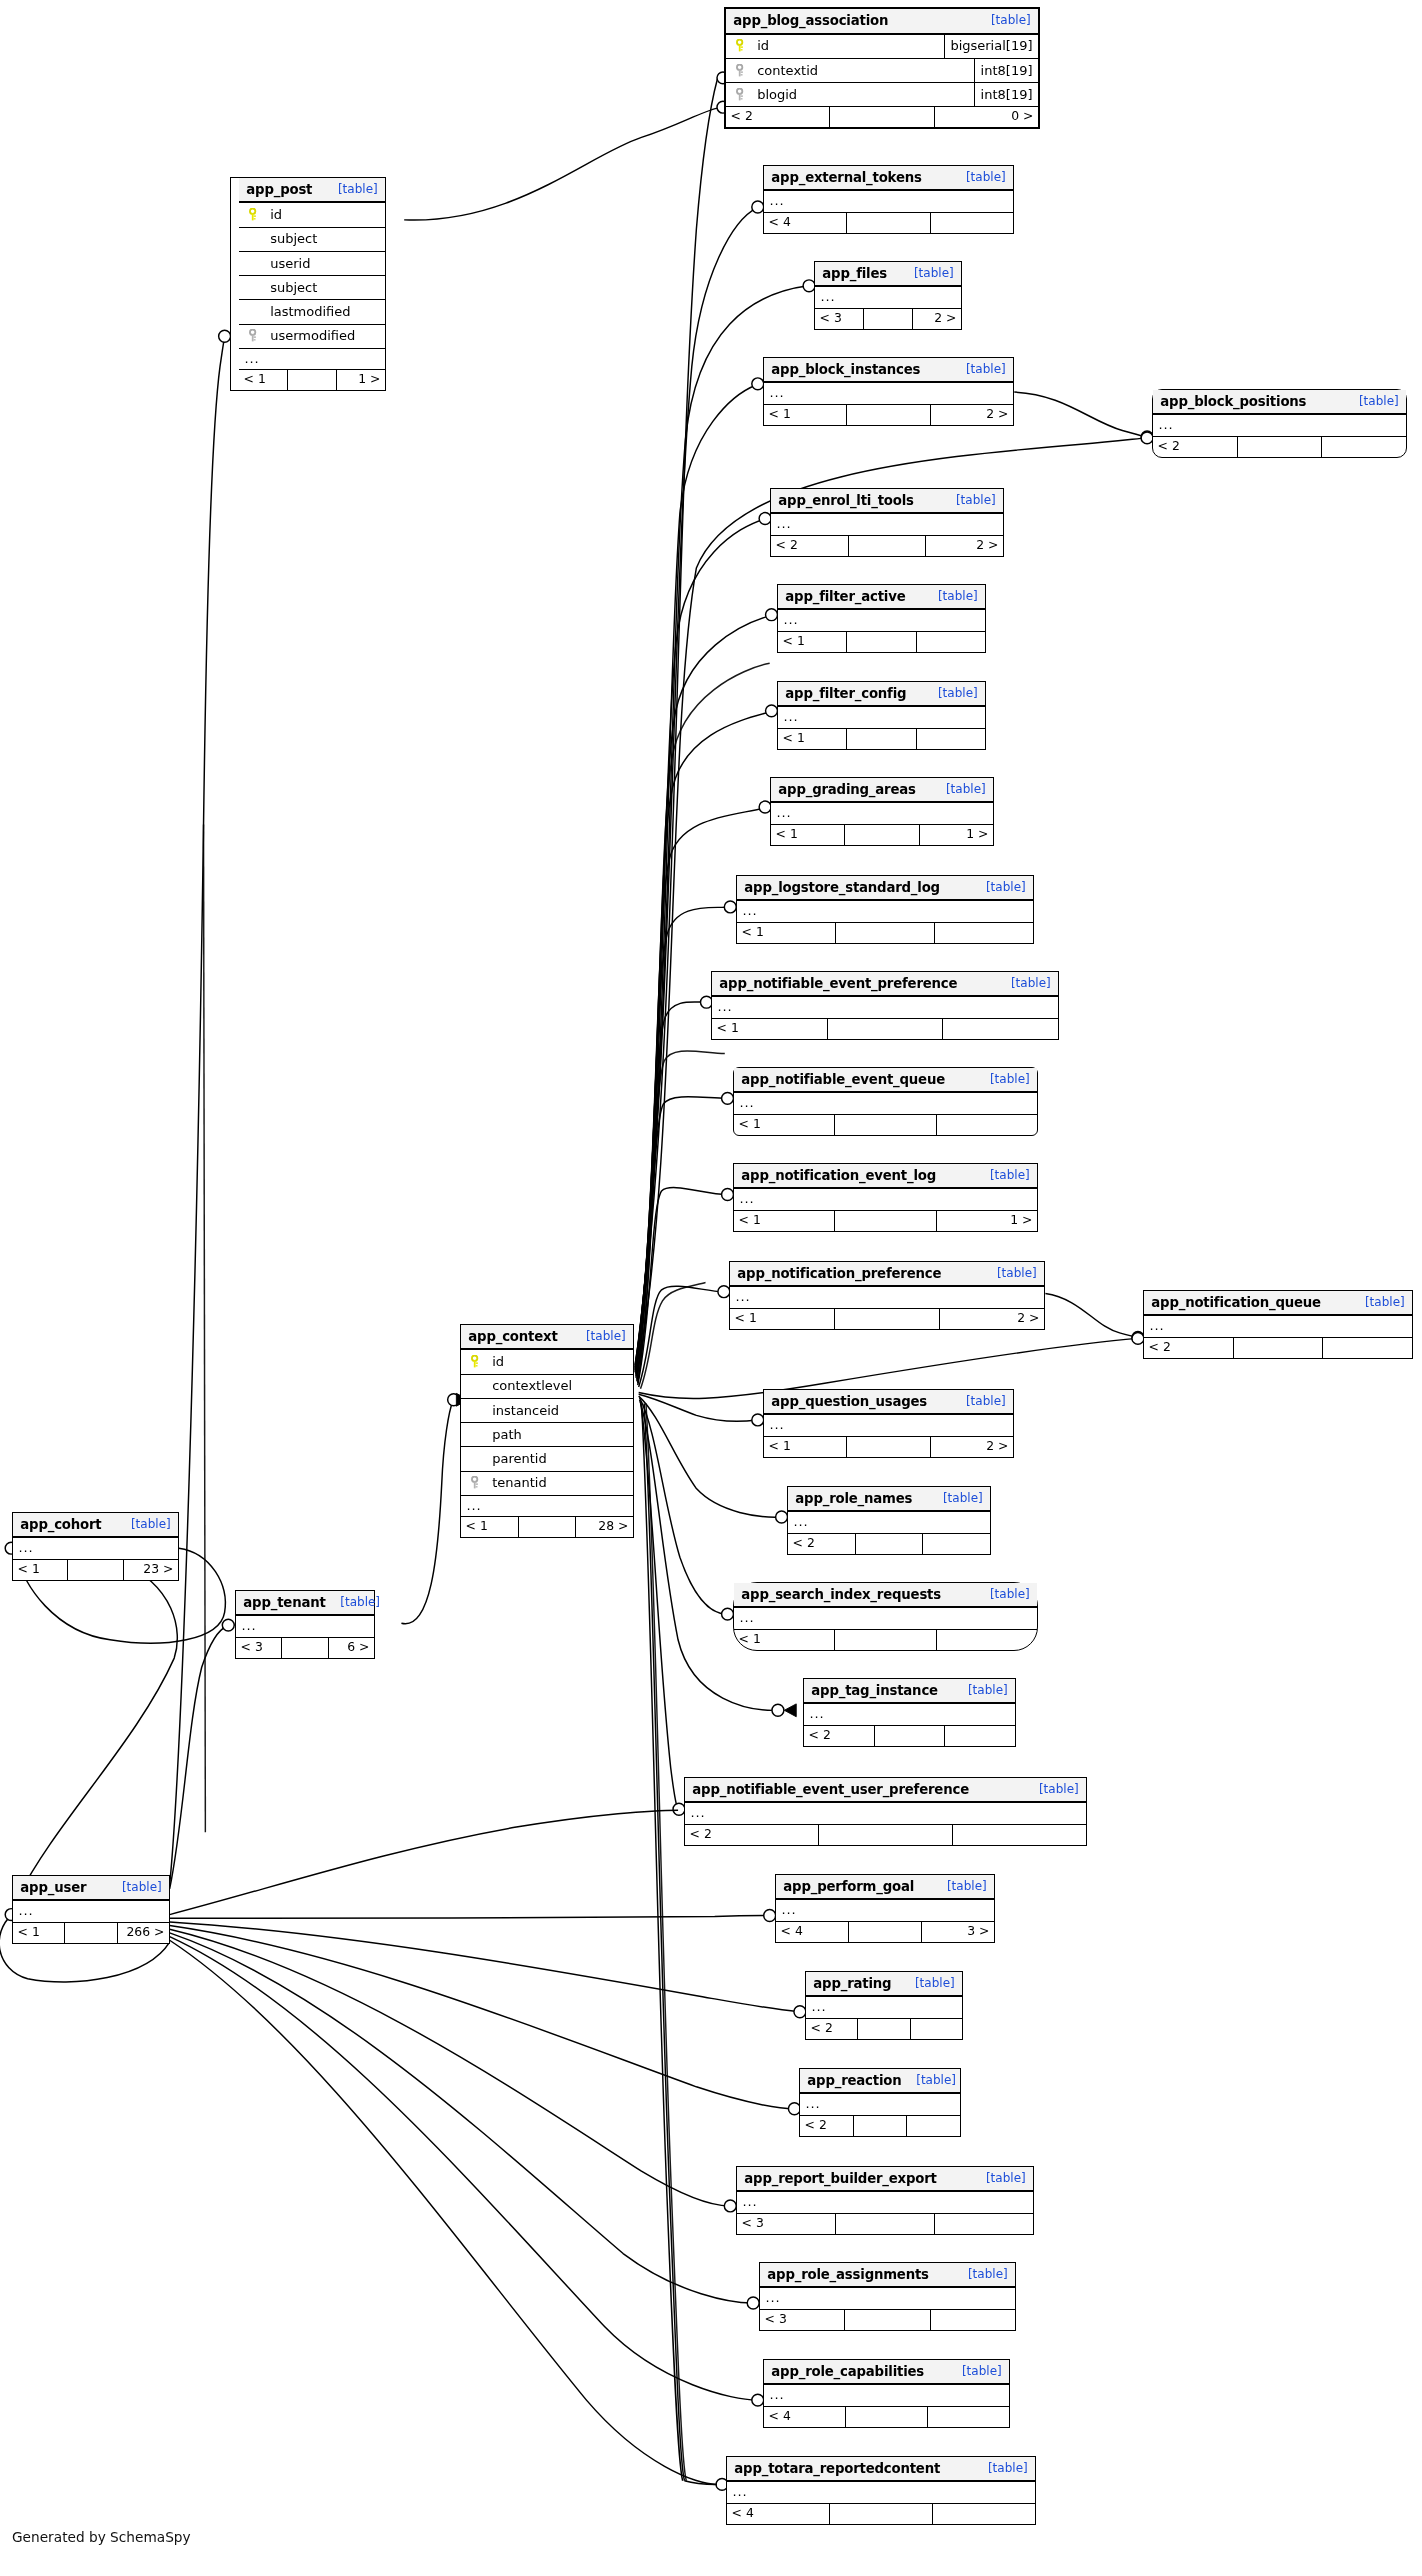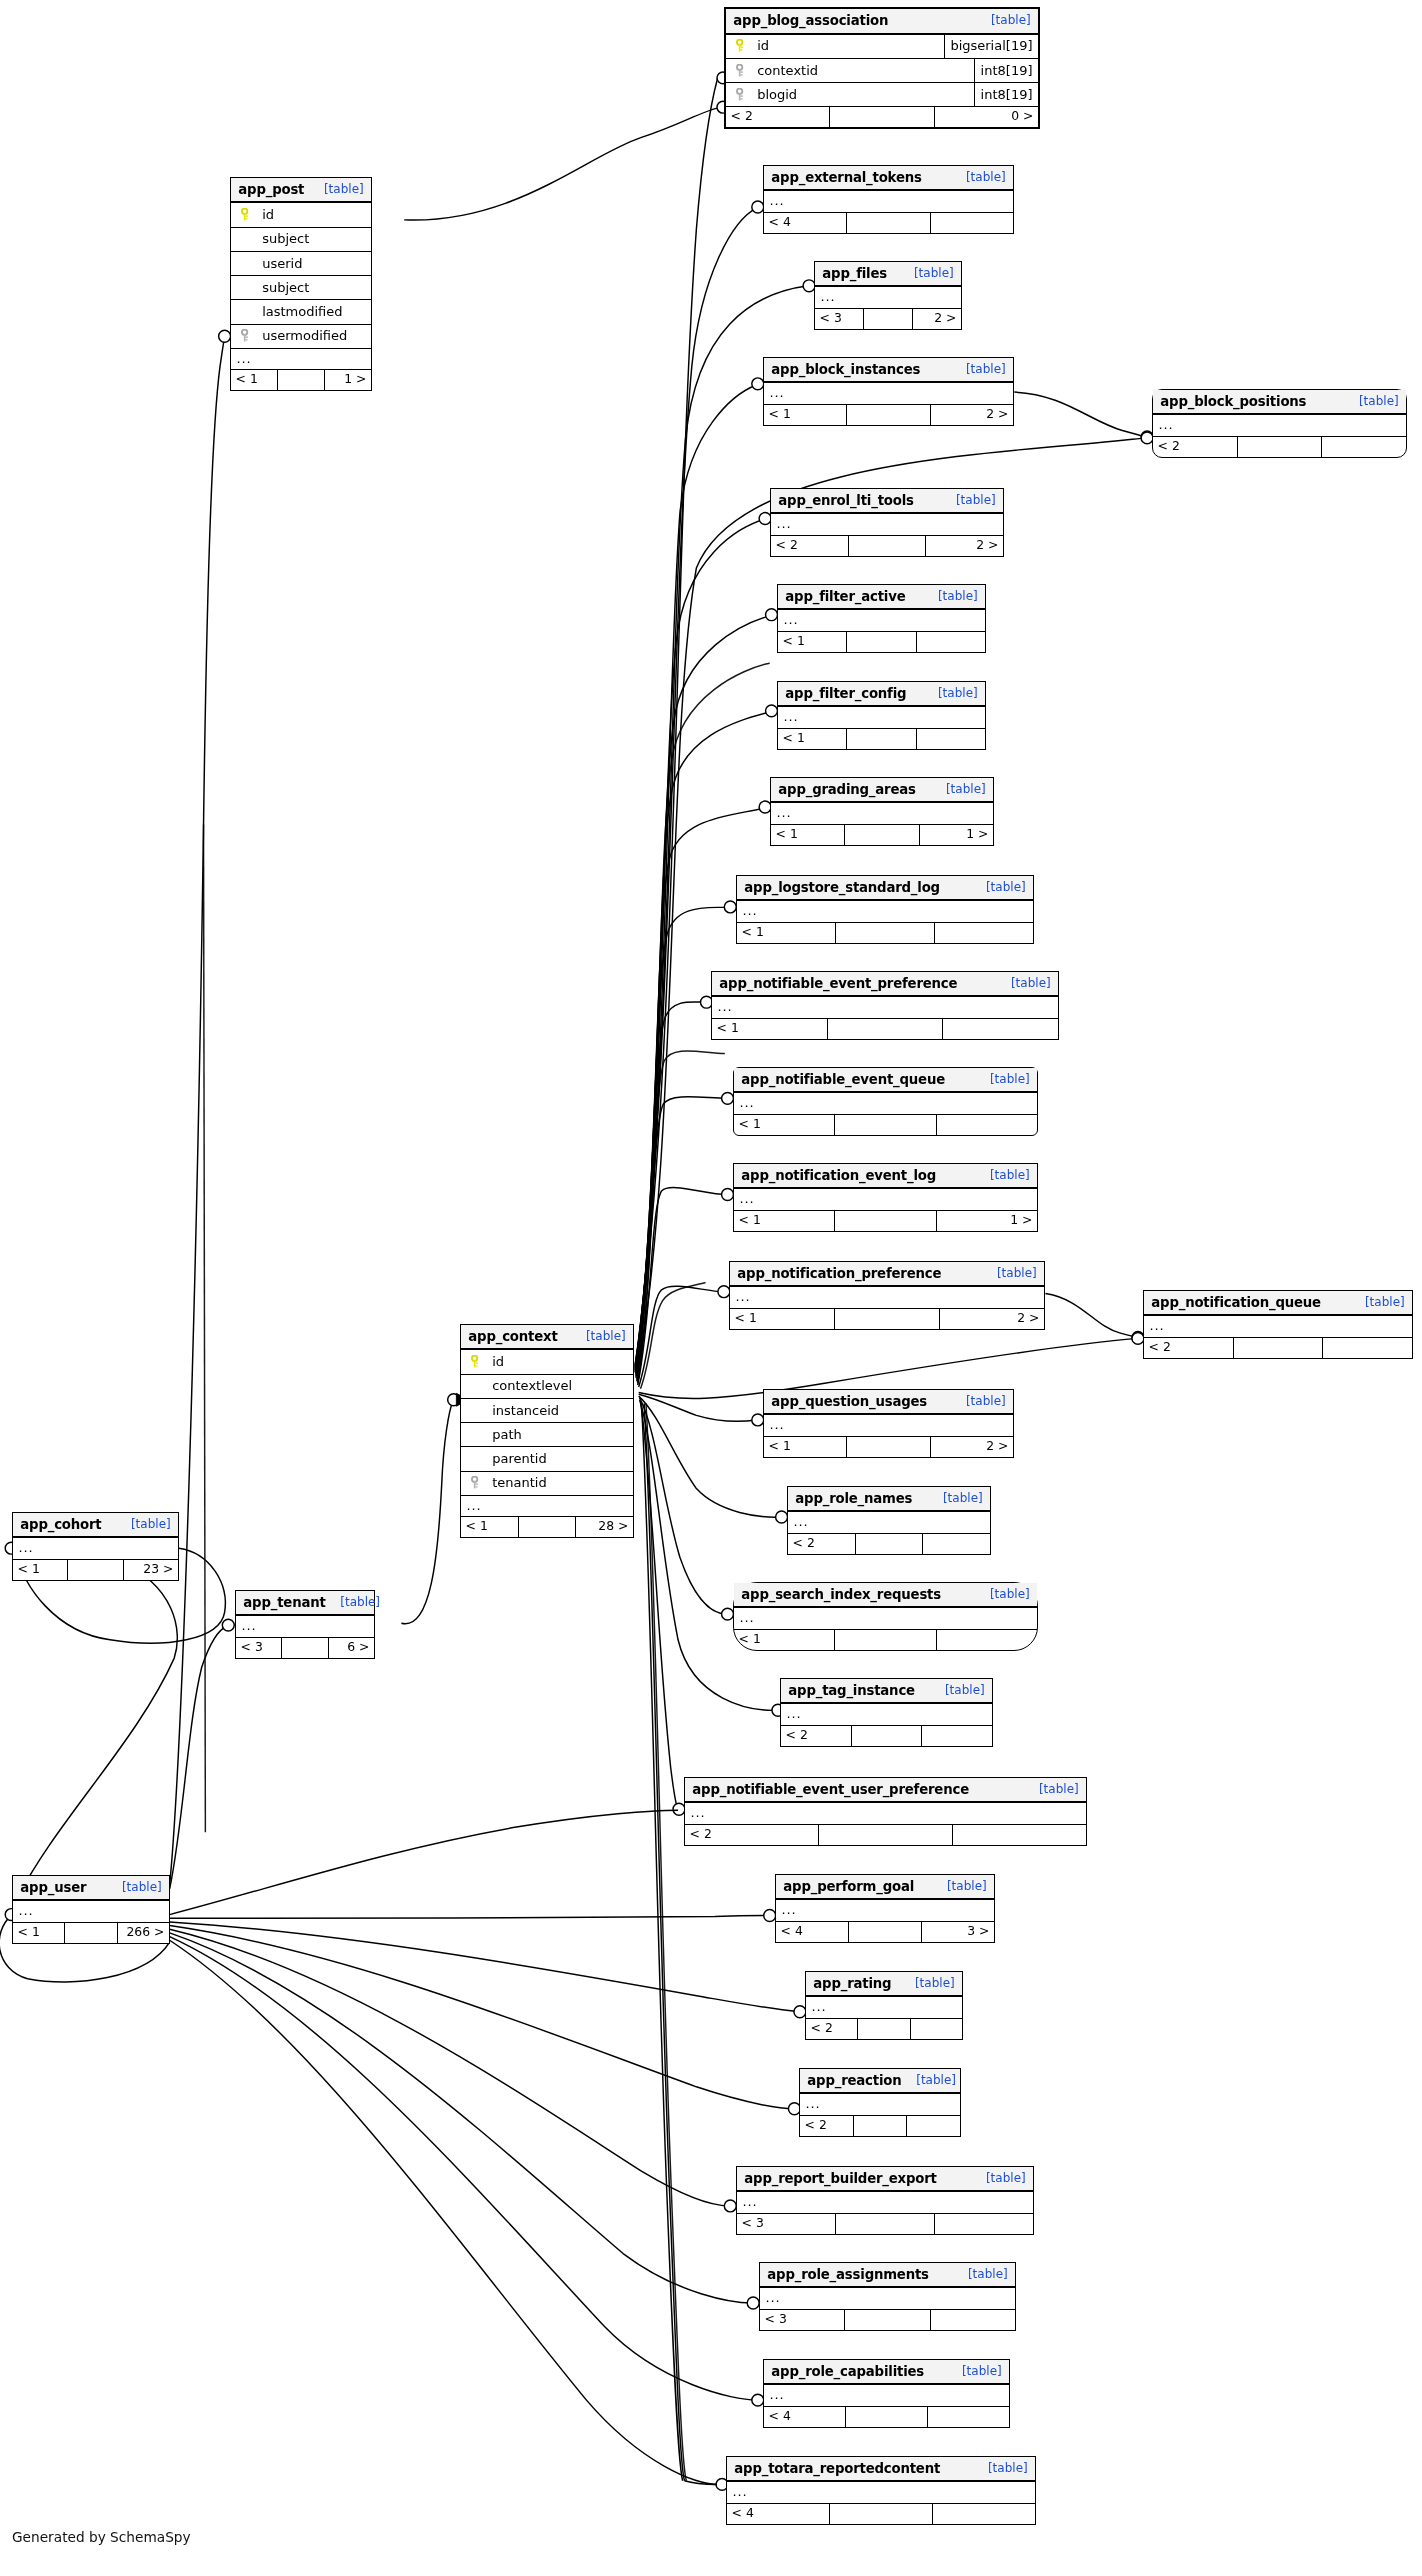--- a/index.html
+++ b/index.html
@@ -342,21 +342,21 @@
         </span>
         <span class="col-name">blogid</span>
         <span class="col-type">int8[19]</span>
       </div>
       <div class="tbl-footer">
         <span class="fcell">&lt; 2</span>
         <span class="fcell"></span>
         <span class="fcell">0 &gt;</span>
       </div>
     </div>
-    <div class="table-node" style="left: 230px; top: 177px; width: 142px;">
+    <div class="table-node" style="left: 230px; top: 177px; width: 156px; padding-left: 8px;">
       <div class="tbl-header">
         <span class="tbl-name">app_post</span>
         <span class="tbl-kind">[table]</span>
       </div>
       <div class="tbl-col">
         <span class="col-key">
           <svg width="10" height="13" viewBox="0 0 11 14">
             <circle cx="4" cy="3.4" r="3" fill="none" stroke="#d8d800" stroke-width="2"></circle>
             <rect x="3.1" y="5.5" width="1.9" height="8" fill="#e8e800"></rect>
             <rect x="5" y="8" width="2.6" height="1.6" fill="#e8e800"></rect>
@@ -596,21 +596,21 @@
         <span class="tbl-name">app_search_index_requests</span>
         <span class="tbl-kind">[table]</span>
       </div>
       <div class="tbl-ellipsis">...</div>
       <div class="tbl-footer">
         <span class="fcell">&lt; 1</span>
         <span class="fcell"></span>
         <span class="fcell"></span>
       </div>
     </div>
-    <div class="table-node" style="left: 780px; top: 1678px; width: 213px;">
+    <div class="table-node" style="left: 803px; top: 1678px; width: 213px;">
       <div class="tbl-header">
         <span class="tbl-name">app_tag_instance</span>
         <span class="tbl-kind">[table]</span>
       </div>
       <div class="tbl-ellipsis">...</div>
       <div class="tbl-footer">
         <span class="fcell">&lt; 2</span>
         <span class="fcell"></span>
         <span class="fcell"></span>
       </div>

